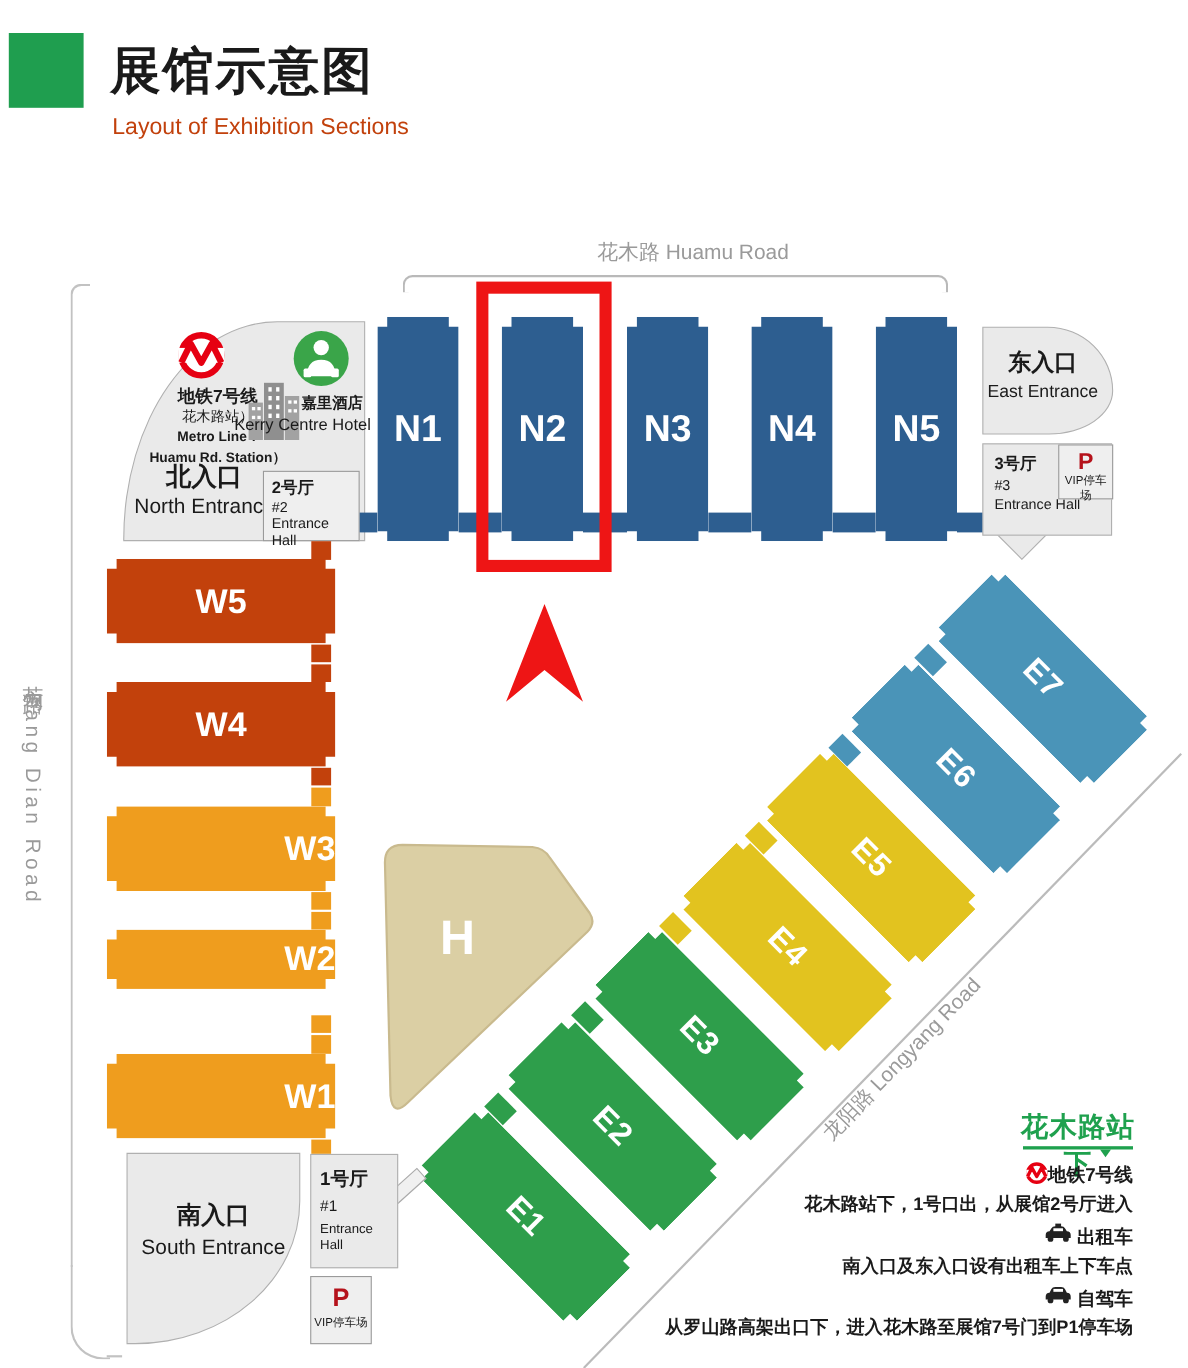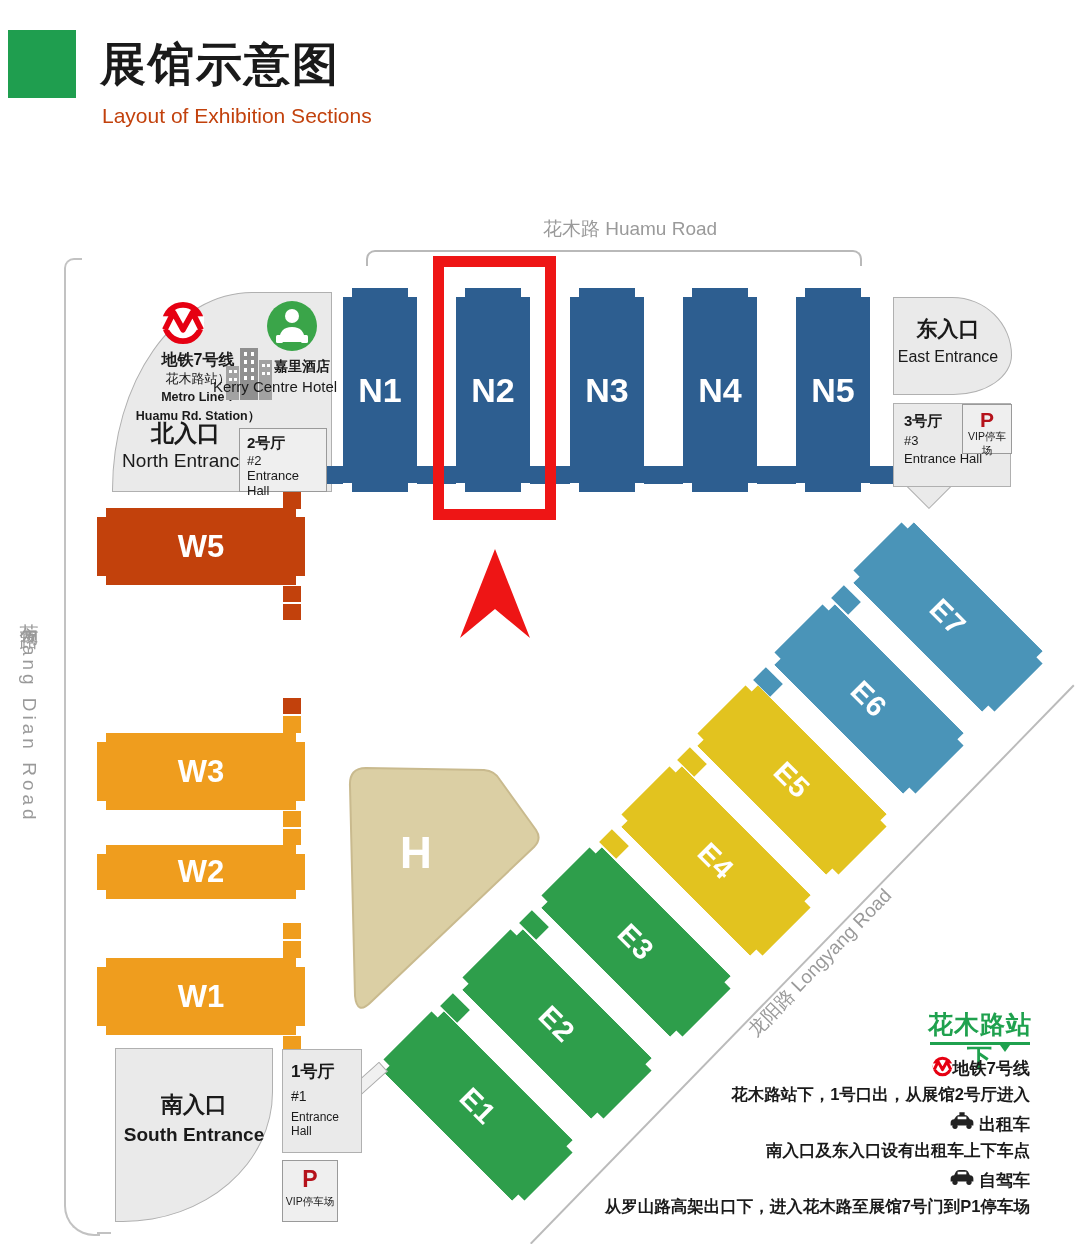--- a/index.html
+++ b/index.html
@@ -24,21 +24,21 @@
         clip-path:polygon(9px 0,calc(100% - 9px) 0,calc(100% - 9px) 9px,100% 9px,100% calc(100% - 9px),
         calc(100% - 9px) calc(100% - 9px),calc(100% - 9px) 100%,9px 100%,9px calc(100% - 9px),
         0 calc(100% - 9px),0 9px,9px 9px);}
   .hlabel{color:#fff;font-weight:bold;}
   .n .hlabel,.hlabel.n{font-size:34px;}
   .w .hlabel{font-size:31px;}
   .e{transform:rotate(45deg);}
   .e .hlabel{font-size:29px;letter-spacing:1px;}
   .c-blue{background:#2d5e90;}
   .c-teal{background:#c2410c;}
-  .c-orange{background:#ef9d1e;}
+  .c-orange{background:#ef9d1e;justify-content:flex-end;}
   .c-green{background:#2e9e4b;}
   .c-yellow{background:#e2c31f;}
   .c-steel{background:#4a94b8;}
   .stub{position:absolute;}
   .stub.e-stub{transform:rotate(45deg);}
   
   .gray-shape{background:#eaeaea;border:1.5px solid #b0b0b0;box-sizing:border-box;}
   .white-box{background:#efefef;border:1.5px solid #9a9a9a;box-sizing:border-box;}
   .diamond{background:#eaeaea;border:1.5px solid #b0b0b0;transform:rotate(45deg);box-sizing:border-box;}
   .ctr{text-align:center;}
@@ -172,20 +172,23 @@
   <div class="stub c-blue" style="left:870px;top:466px;width:23px;height:18px;"></div>
 
   <div class="abs hl-rect" style="left:433px;top:256px;width:123px;height:264px;"></div>
   <svg class="abs" style="left:455px;top:545px;" width="80" height="100" viewBox="0 0 80 100">
     <polygon points="40,4 75,93 40,64 5,93" fill="#ee1515"></polygon>
   </svg>
 
   <div class="abs hall c-teal w" style="left:97px;top:508px;width:208px;height:77px;">
       <span class="hlabel">W5</span>
     </div>
+  <div class="abs hall c-teal w" style="left:97px;top:620px;width:208px;height:77px;">
+      <span class="hlabel">W4</span>
+    </div>
   <div class="abs hall c-orange w" style="left:97px;top:733px;width:208px;height:77px;">
       <span class="hlabel">W3</span>
     </div>
   <div class="abs hall c-orange w" style="left:97px;top:845px;width:208px;height:54px;">
       <span class="hlabel">W2</span>
     </div>
   <div class="abs hall c-orange w" style="left:97px;top:958px;width:208px;height:77px;">
       <span class="hlabel">W1</span>
     </div>
 
@@ -229,21 +232,21 @@
 
   <div class="stub e-stub c-green" style="left:443px;top:999px;width:24px;height:18px;"></div>
   <div class="stub e-stub c-green" style="left:522px;top:916px;width:24px;height:18px;"></div>
   <div class="stub e-stub c-yellow" style="left:602px;top:835px;width:24px;height:18px;"></div>
   <div class="stub e-stub c-yellow" style="left:680px;top:753px;width:24px;height:18px;"></div>
   <div class="stub e-stub c-steel" style="left:756px;top:673px;width:24px;height:18px;"></div>
   <div class="stub e-stub c-steel" style="left:834px;top:591px;width:24px;height:18px;"></div>
 
   <div class="abs gray-shape" style="left:115px;top:1048px;width:158px;height:174px;border-radius:0 0 150px 0 / 0 0 130px 0;"></div>
   <div class="abs ctr" style="left:115px;top:1090px;width:158px;font-size:22px;font-weight:bold;">南入口</div>
-  <div class="abs ctr" style="left:108px;top:1124px;width:172px;font-size:19px;font-weight:bold;">South Entrance</div>
+  <div class="abs ctr" style="left:108px;top:1124px;width:172px;font-size:19px;">South Entrance</div>
 
   <div class="abs" style="left:352px;top:1072px;width:34px;height:11px;background:#f0f0f0;border:1px solid #aaa;transform:rotate(-42deg);"></div>
 
   <div class="abs gray-shape" style="left:282px;top:1049px;width:80px;height:104px;padding:10px 8px;">
     <div style="font-size:17px;font-weight:bold;">1号厅</div>
     <div style="font-size:14px;margin-top:5px;">#1</div>
     <div style="font-size:12px;margin-top:6px;">Entrance Hall</div>
   </div>
   <div class="abs white-box ctr" style="left:282px;top:1160px;width:56px;height:62px;padding-top:7px;">
     <div class="p-letter" style="font-size:23px;">P</div>

